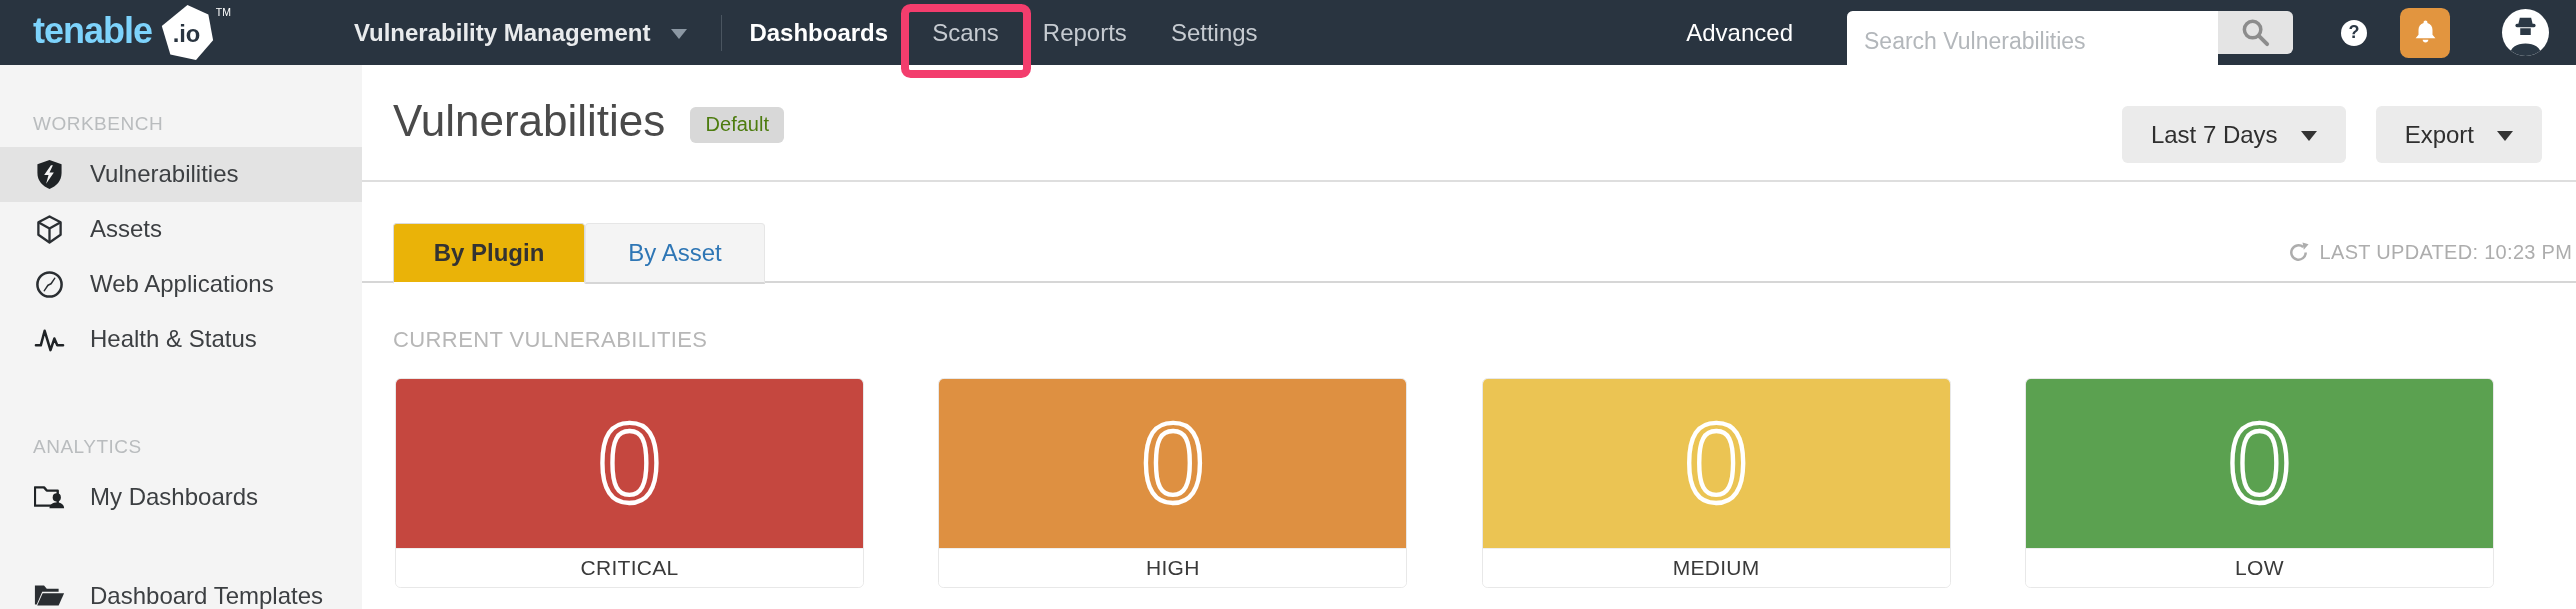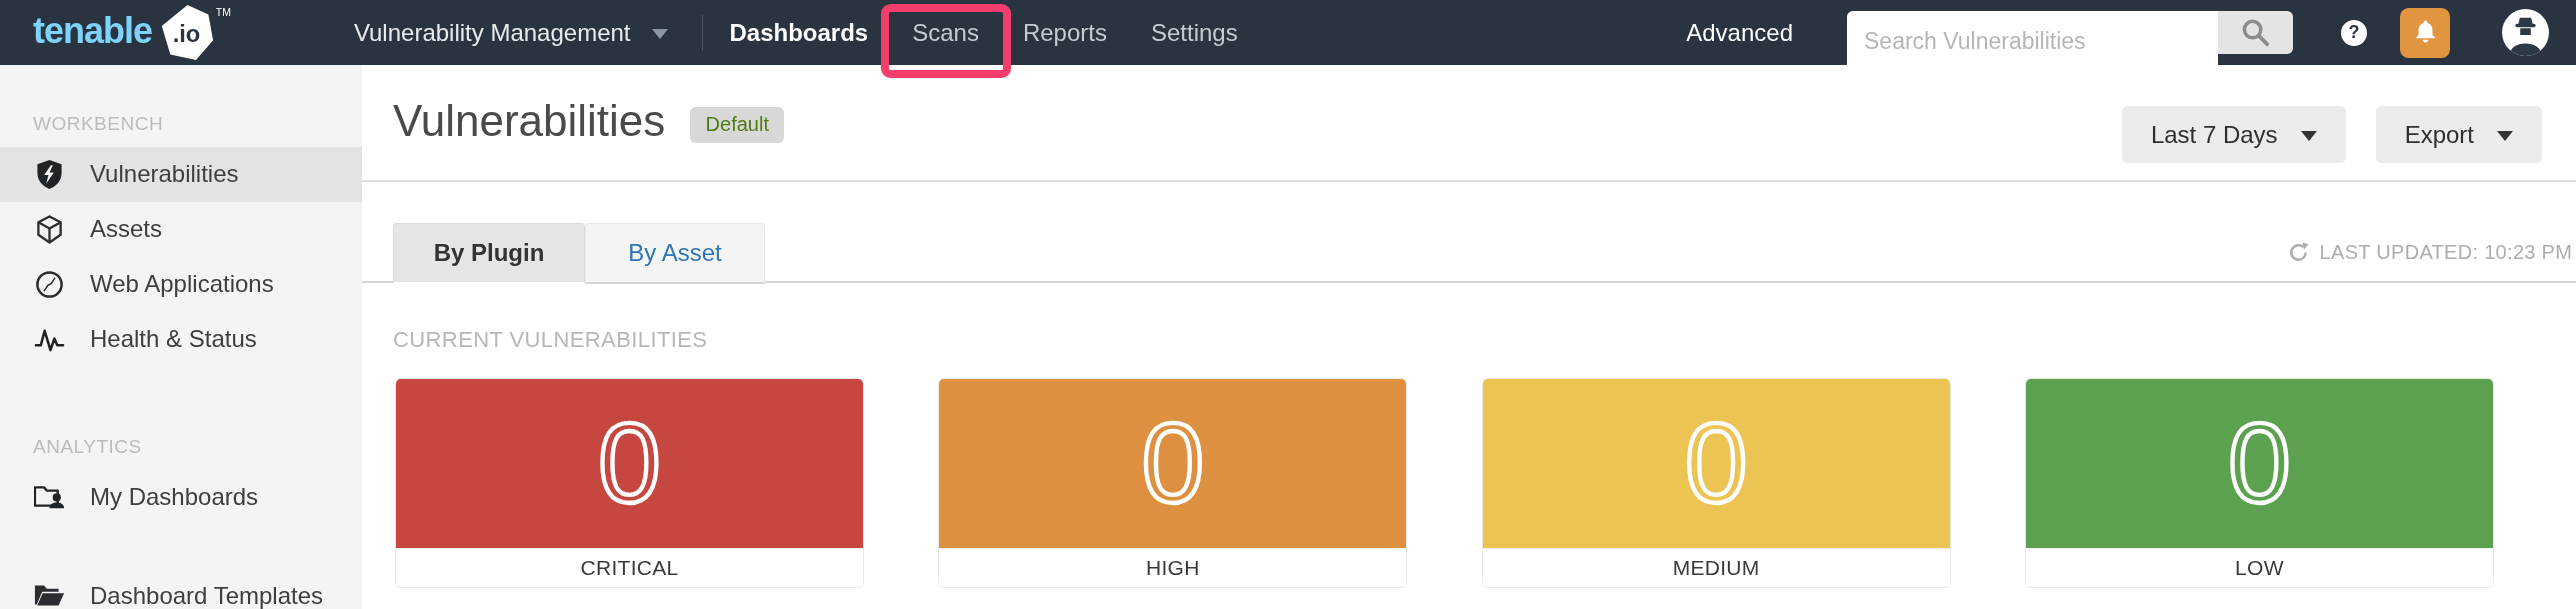--- a/index.html
+++ b/index.html
@@ -7,21 +7,21 @@
               font-family:"Liberation Sans", sans-serif; }
 
   
   .topnav { position:absolute; left:0; top:0; width:2576px; height:65px;
             background:#293440; display:flex; align-items:center; z-index:20; }
   .logo { display:flex; align-items:flex-start; margin-left:33px; cursor:pointer; }
   .logo-text { color:#7dd3fc; font-size:36px; font-weight:bold; letter-spacing:-1px; line-height:57px; }
   .logo-hex { margin-left:5.7px; margin-top:1.9px; }
   .logo-tm { color:#ffffff; font-size:10.5px; margin-top:3.8px; margin-left:1px; }
   .switcher { display:flex; align-items:center; margin-left:123px; cursor:pointer; }
-  .switcher-label { color:#E9EBED; font-size:24px; }
+  .switcher-label { color:#E9EBED; font-size:24px;font-weight:bold; }
   .caret-down { width:0; height:0; border-left:8.6px solid transparent; border-right:8.6px solid transparent;
                 border-top:10.5px solid #8B97A3; margin-left:21px; margin-top:2.9px; }
   .nav-sep { width:1px; height:36px; background:#4A5560; margin:0 27px 0 34px; }
   .nav-links { display:flex; align-items:center; gap:44px; }
   .nav-link { color:#C6CBD1; font-size:24px; cursor:pointer; white-space:nowrap; }
   .nav-link.active { color:#ffffff; font-weight:bold; }
   .nav-scans-wrap { position:relative; }
   .annotation-box { position:absolute; left:-31px; right:-32px; top:-14.4px; height:74px;
                     border:8.6px solid #F33D6D; border-radius:9.6px; pointer-events:none; z-index:50; }
   .nav-right { margin-left:auto; display:flex; align-items:center; margin-right:27px; }
@@ -63,21 +63,21 @@
   .hdr-btn { background:#EBEBEB; border:none; border-radius:5.7px; height:57px; padding:0 29px;
              font-size:24px; color:#2F2F2F; display:flex; align-items:center; cursor:pointer;
              font-family:"Liberation Sans", sans-serif; }
   .hdr-btn .caret-dark { width:0; height:0; border-left:8.6px solid transparent; border-right:8.6px solid transparent;
              border-top:10.5px solid #333333; margin-left:23px; margin-top:2.9px; }
 
   .tabstrip { display:flex; align-items:flex-end; border-bottom:2.9px solid #D6D6D6;
               margin-top:41px; padding-left:31px; }
   .tab { height:61px; display:flex; align-items:center; justify-content:center;
          font-size:24px; cursor:pointer; margin-bottom:-2.9px; }
-  .tab.active { width:192px; background:#e5e5e5; border:1px solid #DBDBDB; border-bottom:2.9px solid #ffffff;
+  .tab.active { width:192px; background:#eab308; border:1px solid #DBDBDB; border-bottom:2.9px solid #ffffff;
                 border-radius:3.8px 3.8px 0 0; color:#333333; font-weight:bold; }
   .tab.inactive { width:180px; background:#F4F4F4; border:1px solid #E6E6E6; border-bottom:2.9px solid #D6D6D6;
                   border-radius:3.8px 3.8px 0 0; color:#2E76B5; }
   .last-updated { margin-left:auto; margin-right:3.8px; align-self:center; display:flex; align-items:center;
                   color:#ADADAD; font-size:20px; letter-spacing:0.3px; }
   .last-updated .r-icon { margin-right:9.6px; display:flex; cursor:pointer; }
 
   .section-label { margin:44px 0 0 31px; color:#B7B7B7; font-size:22px; letter-spacing:0.4px; }
 
   .cards { display:flex; justify-content:space-between; width:2099px; margin:25px 0 0 33px; }

